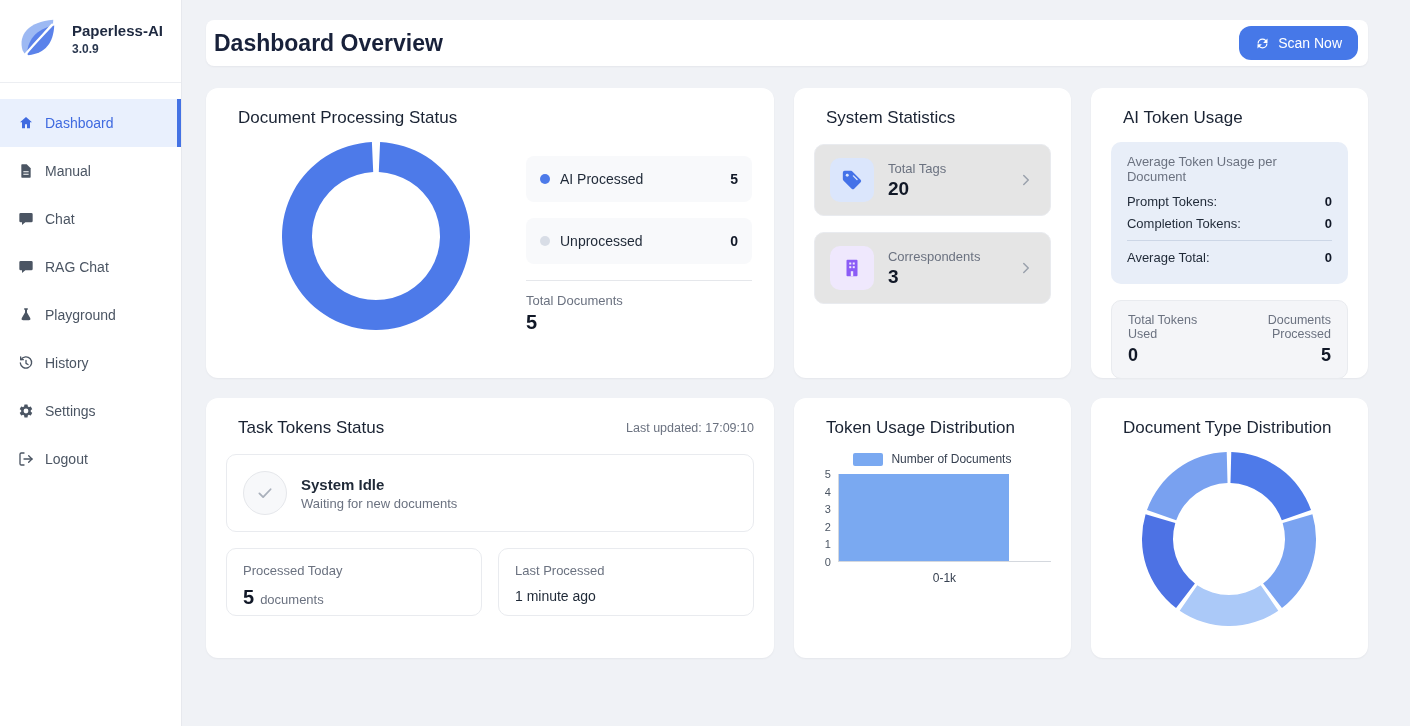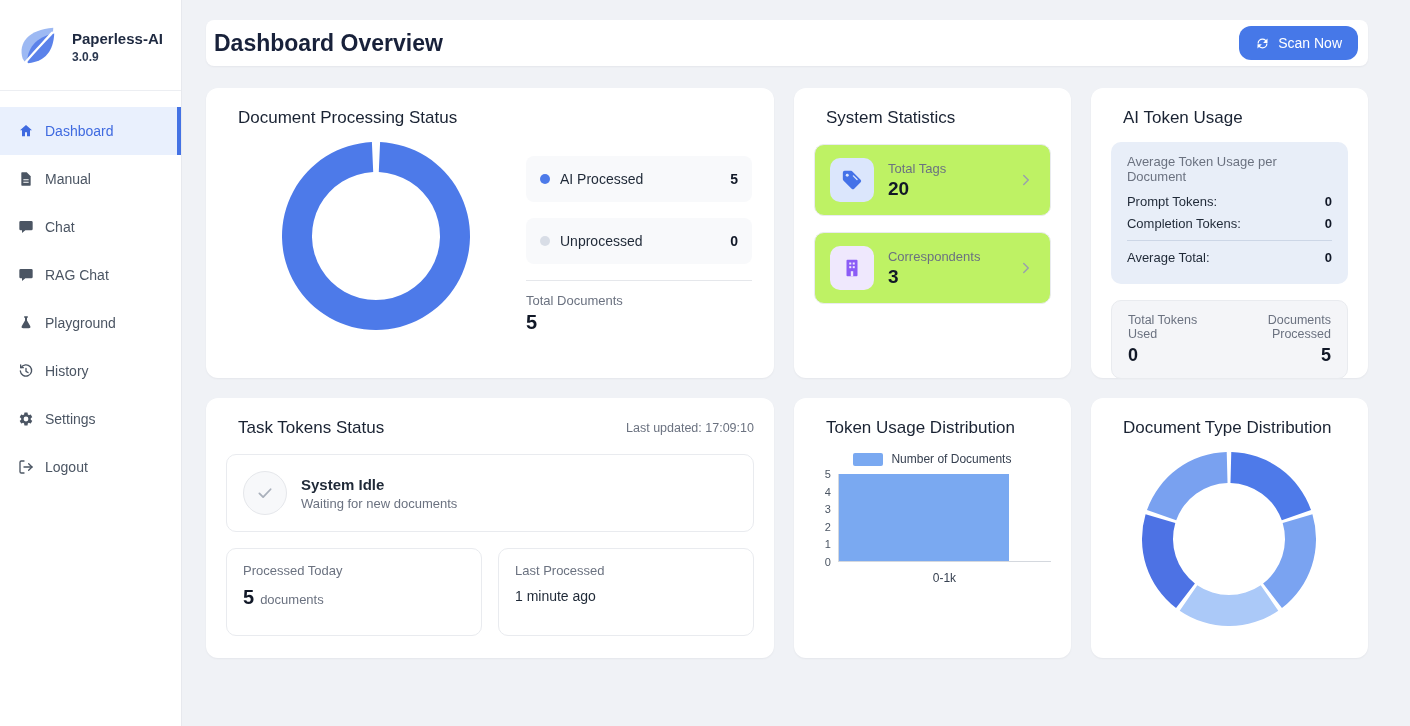--- a/index.html
+++ b/index.html
@@ -4,21 +4,21 @@
 <style>
   * { box-sizing: border-box; margin: 0; padding: 0; }
   html, body { width: 1410px; height: 726px; overflow: hidden;
     font-family: "Liberation Sans", sans-serif; background: #f0f2f6; }
   .app { display: flex; width: 100%; height: 100%; }
 
   
   .sidebar { width: 182px; background: #ffffff; border-right: 1px solid #e7e9ee;
     flex-shrink: 0; display: flex; flex-direction: column; }
   .logo-block { display: flex; align-items: center; gap: 12px;
-    padding: 24px 14px 20px 14px; border-bottom: 1px solid #eceef2; }
+    padding: 16px 14px 20px 14px; border-bottom: 1px solid #eceef2; }
   .logo-block svg { flex-shrink: 0; }
   .app-name { font-size: 15px; font-weight: bold; color: #1e2940; line-height: 1.25; }
   .app-version { font-size: 12px; font-weight: bold; color: #2b3850; margin-top: 2px; }
   .nav { padding-top: 16px; display: flex; flex-direction: column; }
   .nav-item { display: flex; align-items: center; gap: 11px; height: 48px;
     padding: 0 18px; font-size: 14px; color: #4b5563; text-decoration: none;
     border-right: 4px solid transparent; cursor: pointer; }
   .nav-item svg { width: 16px; height: 16px; flex-shrink: 0; }
   .nav-item .ic-fill { fill: #4b5563; }
   .nav-item .ic-stroke { stroke: #4b5563; fill: none; stroke-width: 2;
@@ -55,21 +55,21 @@
   .legend-dot { width: 10px; height: 10px; border-radius: 50%; flex-shrink: 0; }
   .legend-label { font-size: 14px; color: #1f2937; }
   .legend-value { margin-left: auto; font-size: 14px; font-weight: bold; color: #111827; }
   .proc-divider { border: none; border-top: 1px solid #e5e7eb; margin: 16px 0 12px; }
   .muted { font-size: 13px; color: #6b7280; }
   .big-val { font-size: 20px; font-weight: bold; color: #111827; margin-top: 3px; }
 
   
   .stat-box { display: flex; align-items: center; gap: 14px; border: 1px solid #e9ebef;
     border-radius: 10px; padding: 13px 15px; margin-top: 16px; cursor: pointer;
-    background: #bef264; }
+    background: #e5e5e5; }
   .icon-square { width: 44px; height: 44px; border-radius: 10px; display: flex;
     align-items: center; justify-content: center; flex-shrink: 0; }
   .stat-label { font-size: 13px; color: #6b7280; }
   .stat-value { font-size: 19px; font-weight: bold; color: #111827; margin-top: 2px; }
   .chev { margin-left: auto; }
 
   
   .token-box1 { background: #e8eef8; border-radius: 10px; padding: 12px 16px; margin-top: 14px; }
   .tk-title { font-size: 13px; color: #6b7280; margin-bottom: 10px; }
   .tk-row { display: flex; justify-content: space-between; font-size: 13px;
@@ -86,21 +86,21 @@
   .tr-head { display: flex; align-items: center; justify-content: space-between; }
   .tr-updated { font-size: 12.5px; color: #6b7280; }
   .status-box { display: flex; align-items: center; gap: 14px; border: 1px solid #e9ebef;
     border-radius: 10px; padding: 16px; margin-top: 16px; }
   .check-circle { width: 44px; height: 44px; border-radius: 50%; background: #f7f8fa;
     border: 1px solid #e5e7eb; display: flex; align-items: center; justify-content: center;
     flex-shrink: 0; }
   .status-title { font-size: 15px; font-weight: bold; color: #1f2937; }
   .status-sub { font-size: 13px; color: #6b7280; margin-top: 3px; }
   .tr-mini { display: grid; grid-template-columns: 1fr 1fr; gap: 16px; margin-top: 16px; }
-  .mini-box { border: 1px solid #e9ebef; border-radius: 10px; padding: 14px 16px; height: 88px; }
+  .mini-box { border: 1px solid #e9ebef; border-radius: 10px; padding: 14px 16px; height: 68px; }
   .mini-label { font-size: 13px; color: #6b7280; }
   .mini-row { display: flex; align-items: baseline; gap: 6px; margin-top: 8px; }
   .mini-num { font-size: 20px; font-weight: bold; color: #111827; }
   .mini-unit { font-size: 13px; color: #6b7280; }
   .mini-text { font-size: 14px; color: #1f2937; margin-top: 10px; }
 
   
   .bar-legend { display: flex; align-items: center; justify-content: center; gap: 8px;
     margin: 14px 0 8px; }
   .bar-swatch { width: 30px; height: 13px; border-radius: 2px; }

